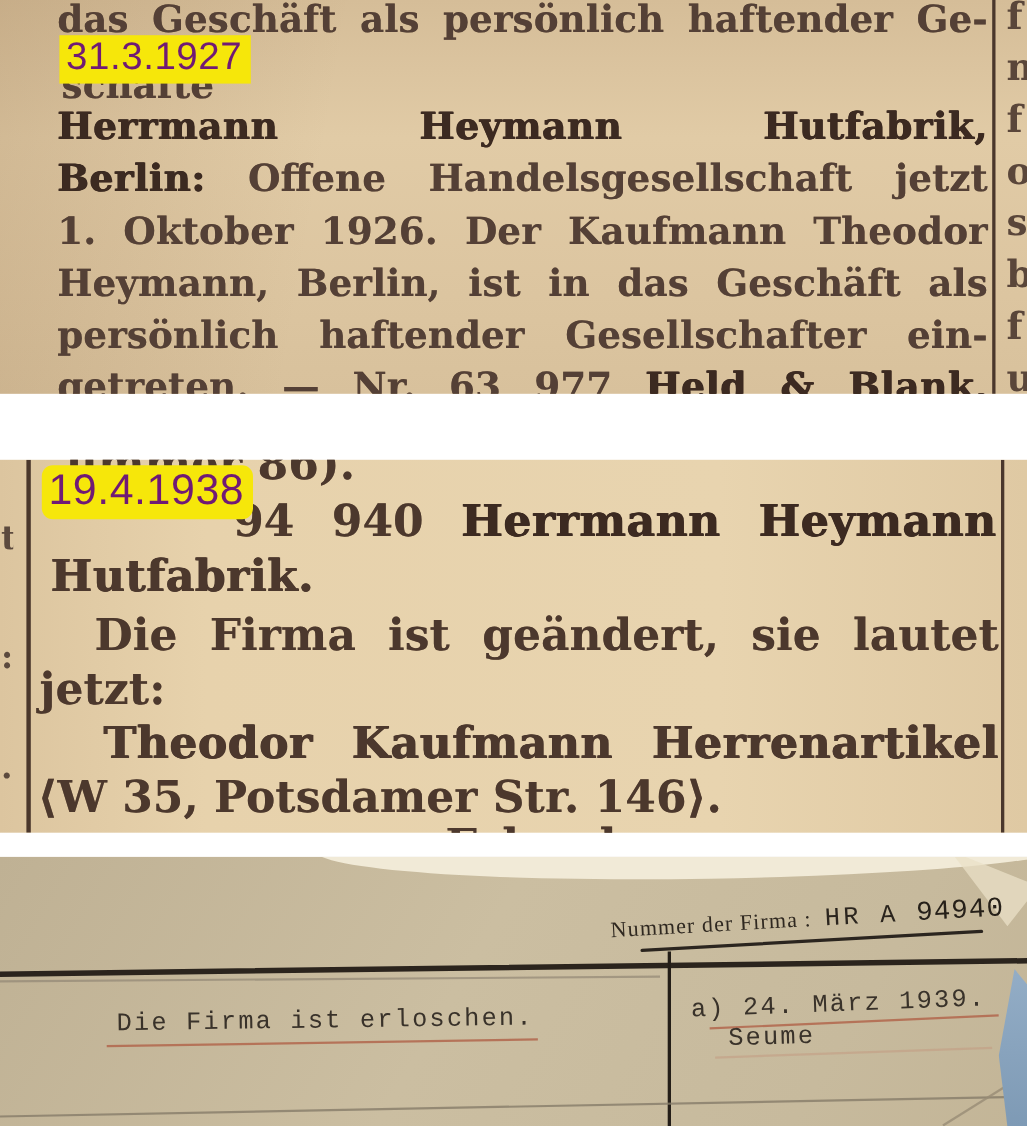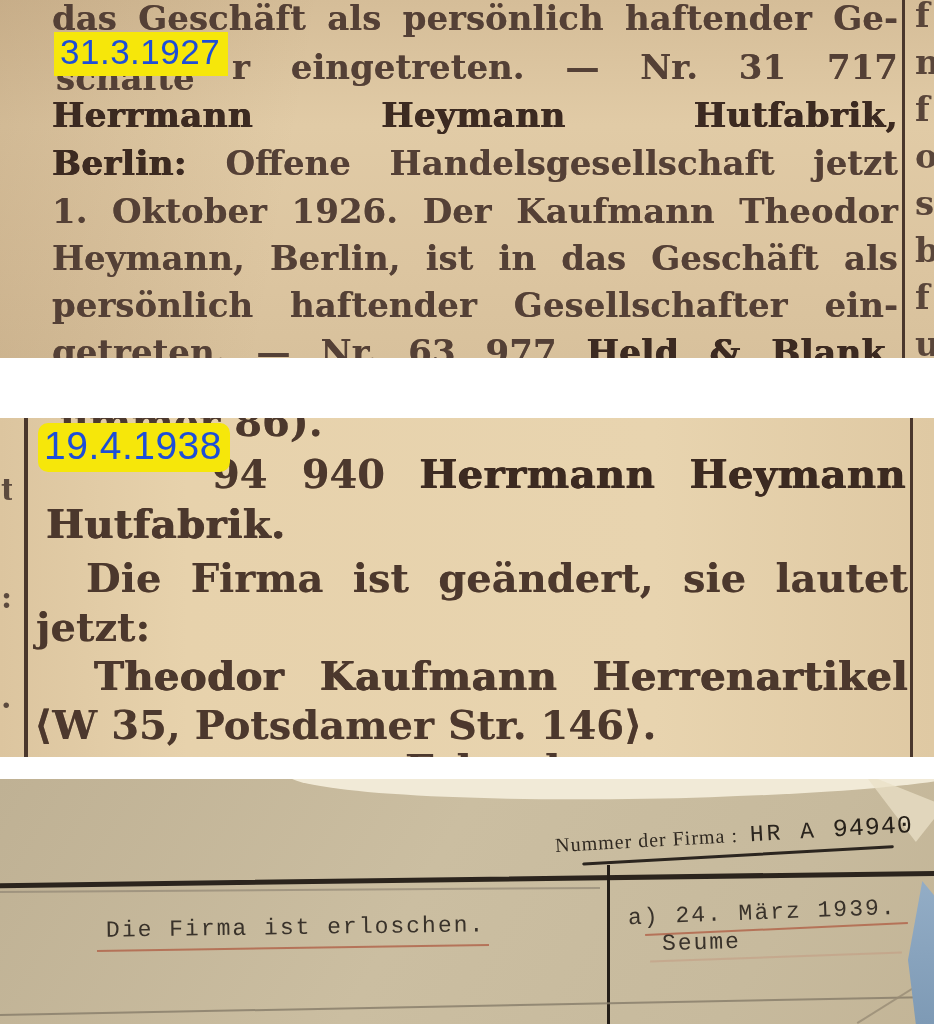--- a/index.html
+++ b/index.html
@@ -22,21 +22,21 @@
   .clip2 .frak{font-size:40px;line-height:52px;color:#4c382d;}
   .heavy{color:#3c2a21;letter-spacing:.5px;
          text-shadow:.7px 0 0 currentColor,-.3px 0 0 currentColor;}
 
   .vrule{position:absolute;background:#4a372c;}
   .nextcol{position:absolute;left:915px;top:-8px;width:20px;overflow:hidden;
            font-size:34px;line-height:47px;font-weight:700;color:#5a463a;white-space:pre-line;}
   .edgefrag{position:absolute;left:1px;top:18px;width:11px;overflow:hidden;
             font-size:30px;line-height:108px;font-weight:700;color:#5c4a3e;white-space:pre-line;}
 
-  .hl{position:absolute;background:#f6e70a;color:#1d4ed8;
+  .hl{position:absolute;background:#f6e70a;color:#701a75;
       font-family:"Liberation Sans","DejaVu Sans",sans-serif;font-weight:400;
       padding:1px 8px 4px 6px;z-index:5;letter-spacing:.5px;}
   .hl1{left:54px;top:32px;font-size:35px;line-height:1.1;}
   .hl2{left:38px;top:5px;font-size:39px;line-height:1.12;border-radius:10px;}
   .underhl{z-index:1;}
   .overhl{z-index:2;}
 
   
   .register{top:779px;height:245px;
     background:linear-gradient(120deg,#bfb194,#cbbea1 45%,#c7ba9d 80%,#c3b597);}
@@ -75,21 +75,20 @@
 </style>
 </head>
 <body>
 
 <div class="canvas">
 
   <section class="clip1">
     <div class="frak jline" style="top:-5px">das Geschäft als persönlich haftender Ge-</div>
 
     <div class="frak plain underhl" style="top:55px;left:56px;right:auto">schafte</div>
-    <div class="frak jline overhl" style="top:44px;padding-left:180px">r eingetreten. — Nr. 31 717</div>
 
     <div class="frak jline heavy" style="top:92px">Herrmann Heymann Hutfabrik,</div>
 
     <div class="frak jline" style="top:140px"><span class="heavy">Berlin:</span> <span>Offene Handelsgesellschaft jetzt</span></div>
 
     <div class="frak jline" style="top:188px">1. Oktober 1926. Der Kaufmann Theodor</div>
     <div class="frak jline" style="top:235px">Heymann, Berlin, ist in das Geschäft als</div>
     <div class="frak jline" style="top:282px">persönlich haftender Gesellschafter ein-</div>
 
     <div class="frak jline" style="top:329px"><span>getreten. — Nr. 63 977</span> <span class="heavy">Held &amp; Blank,</span></div>

